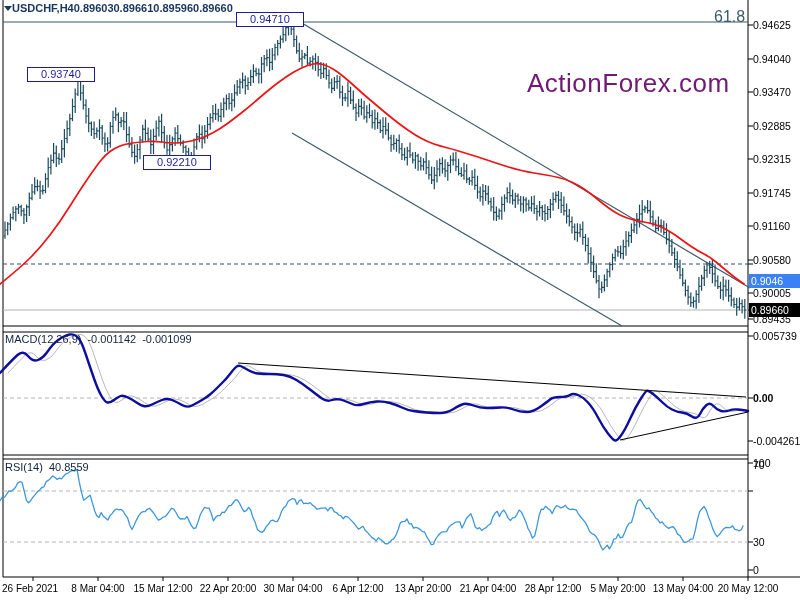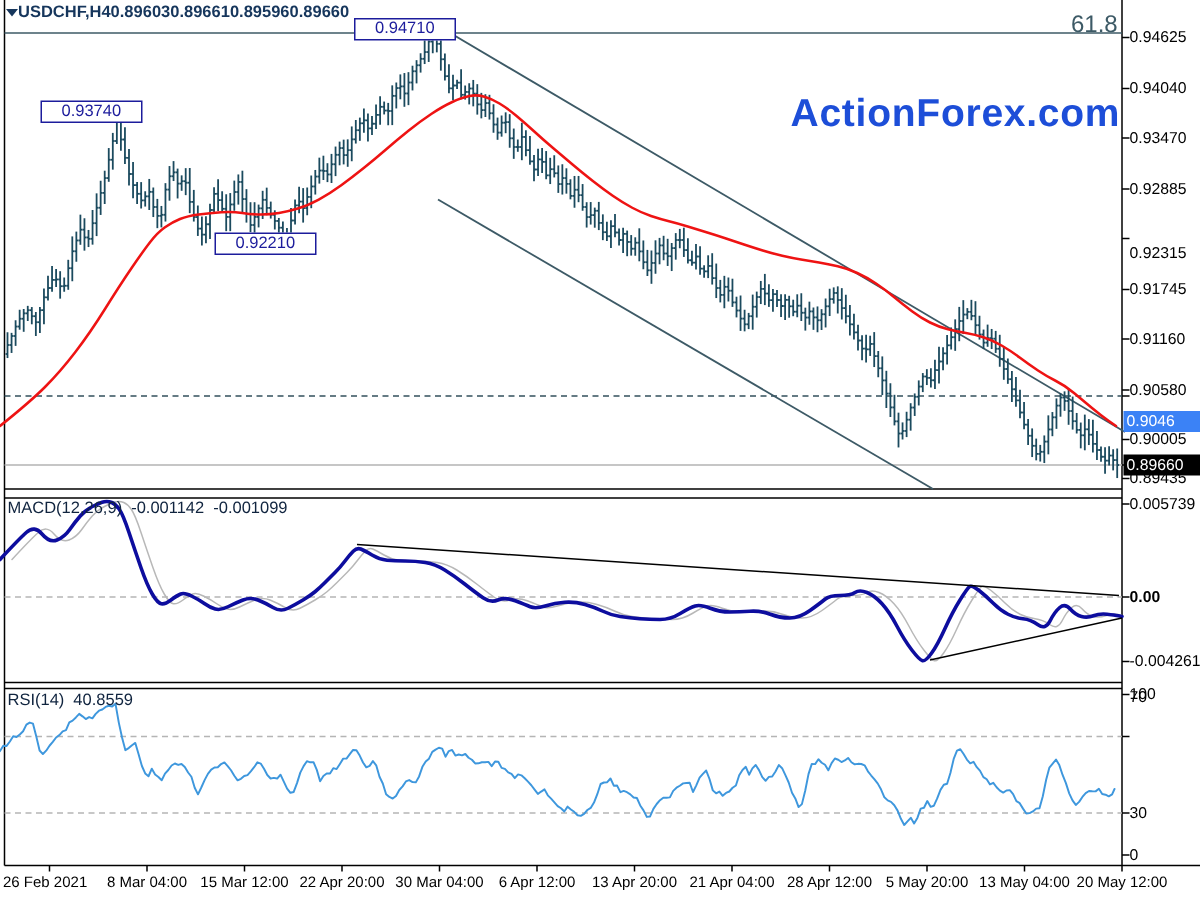--- a/index.html
+++ b/index.html
@@ -3,22 +3,22 @@
 <meta charset="utf-8">
 <style>
   html,body{margin:0;padding:0;background:#fff;}
   .chart{position:relative;width:800px;height:600px;background:#fff;overflow:hidden;
          font-family:"Liberation Sans",sans-serif;-webkit-font-smoothing:antialiased;}
   #plot{position:absolute;left:0;top:0;}
   .hdr{position:absolute;left:4px;top:1px;height:14px;display:flex;align-items:center;
        font-size:11px;font-weight:bold;color:#16365c;z-index:6;}
   .tri{width:0;height:0;border-left:4px solid transparent;border-right:4px solid transparent;
        border-top:5px solid #16365c;display:inline-block;}
-  .wm{position:absolute;left:527px;top:60px;font-size:26px;color:#1d4ed8;z-index:1;
-      letter-spacing:.5px;font-weight:bold;}
+  .wm{position:absolute;left:527px;top:68px;font-size:26px;color:#701a75;z-index:1;
+      letter-spacing:.5px;}
   .ind-label{position:absolute;font-size:11px;color:#10243f;z-index:6;display:flex;gap:6px;}
   .axis-col{position:absolute;left:0;top:0;width:705px;height:600px;z-index:5;pointer-events:none;}
   .axis-label{position:absolute;left:753px;font-size:10.5px;color:#000;white-space:nowrap;}
   .axis-label.b{font-weight:bold;}
   .time-label{position:absolute;top:583px;font-size:10px;color:#000;white-space:nowrap;}
   .callout{position:absolute;height:13px;line-height:13px;padding:0 13px;border:1.4px solid #1c1c9c;
            background:#fff;color:#1c1c9c;font-size:11px;z-index:6;}
   .fib-lab{position:absolute;left:714px;top:8px;width:28px;text-align:right;font-size:16px;
            color:#3d5a66;z-index:6;}
   .pricebox{position:absolute;left:749px;width:49px;height:14px;line-height:14px;color:#fff;
@@ -946,21 +946,21 @@
   <div class="ind-label" style="left:5px;top:461px">
     <span>RSI(14)</span>
     <span>40.8559</span>
   </div>
 
   <div class="axis-col" id="dyn">
       <div class="axis-label" style="top: 19px;">0.94625</div>
       <div class="axis-label" style="top: 53px;">0.94040</div>
       <div class="axis-label" style="top: 86px;">0.93470</div>
       <div class="axis-label" style="top: 120px;">0.92885</div>
-      <div class="axis-label" style="top: 163px;">0.92315</div>
+      <div class="axis-label" style="top: 153px;">0.92315</div>
       <div class="axis-label" style="top: 187px;">0.91745</div>
       <div class="axis-label" style="top: 220px;">0.91160</div>
       <div class="axis-label" style="top: 254px;">0.90580</div>
       <div class="axis-label" style="top: 287px;">0.90005</div>
       <div class="axis-label" style="top: 313px;">0.89435</div>
       <div class="axis-label" style="top: 330px;">0.005739</div>
       <div class="axis-label b" style="top: 392px;">0.00</div>
       <div class="axis-label" style="top: 435px;">-0.004261</div>
       <div class="axis-label" style="top: 457px;">100</div>
       <div class="axis-label" style="top: 459px; text-align: center;">70</div>

